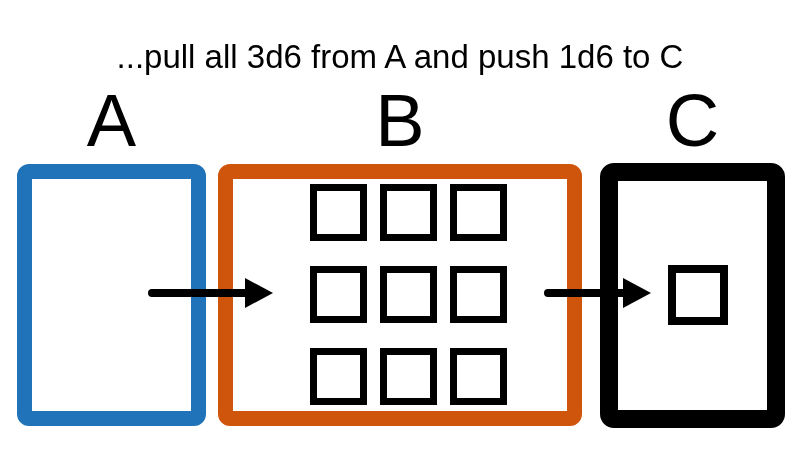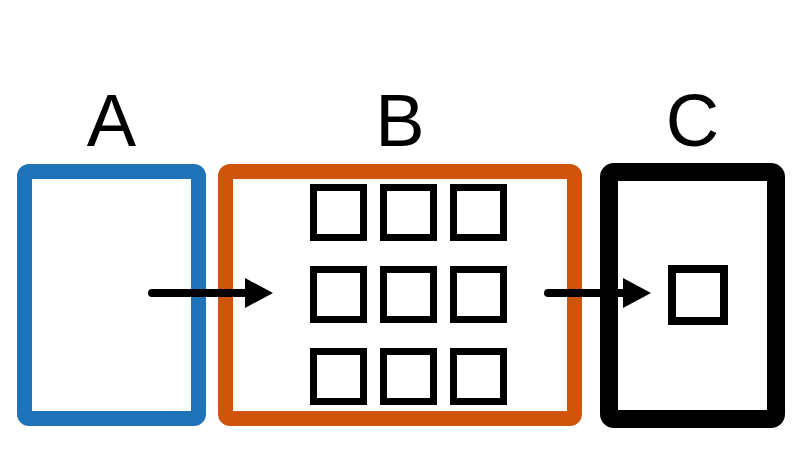--- a/index.html
+++ b/index.html
@@ -90,20 +90,21 @@
     left: 0; top: 0;
     width: 800px; height: 450px;
     pointer-events: none;
   }
 </style>
 </head>
 <body>
 
 <div class="stage">
 
+  <div class="caption">...pull all 3d6 from A and push 1d6 to C</div>
 
   <div class="box-label label-a">A</div>
   <div class="box-label label-b">B</div>
   <div class="box-label label-c">C</div>
 
   <div class="cup cup-a"></div>
   <div class="cup cup-b"></div>
   <div class="cup cup-c"></div>
 
   <div class="dice-grid">

